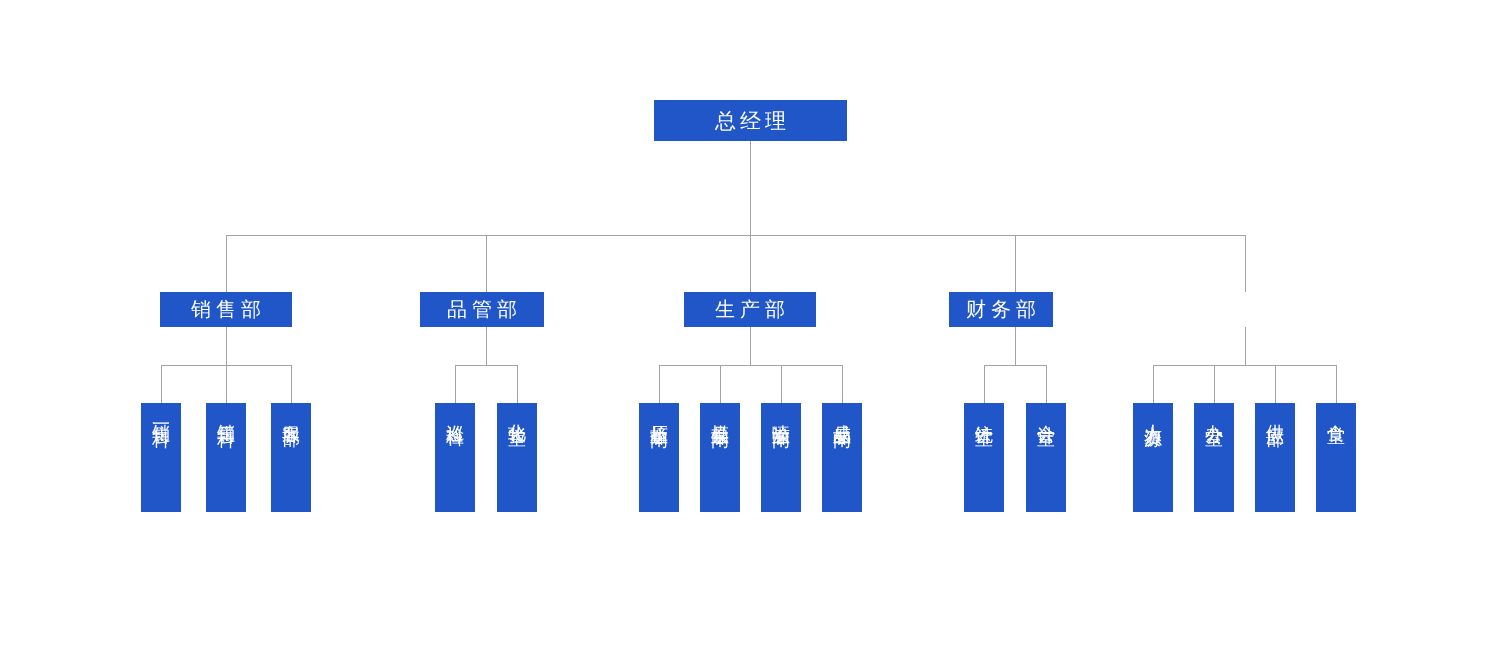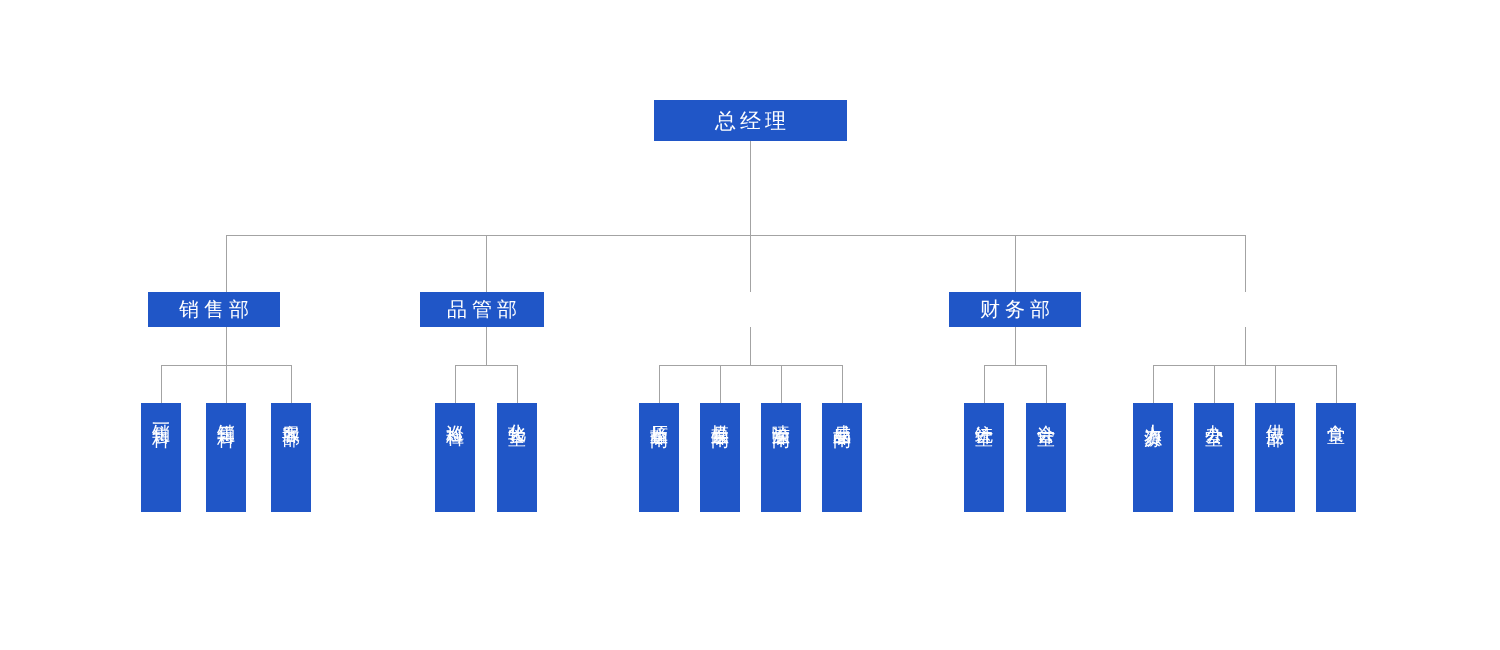--- a/index.html
+++ b/index.html
@@ -51,23 +51,24 @@
 
   <div class="vline" style="left:750px;top:141px;height:94px"></div>
   <div class="hline" style="left:226px;top:235px;width:1020px"></div>
 
   <div class="vline" style="left:226px;top:235px;height:57px"></div>
   <div class="vline" style="left:486px;top:235px;height:57px"></div>
   <div class="vline" style="left:750px;top:235px;height:57px"></div>
   <div class="vline" style="left:1015px;top:235px;height:57px"></div>
   <div class="vline" style="left:1245px;top:235px;height:57px"></div>
 
-  <div class="node lvl2" style="left:148px;top:292px;width:132px;height:35px">销售部</div>
+  <div class="node lvl2" style="left:160px;top:292px;width:132px;height:35px">销售部</div>
   <div class="node lvl2" style="left:420px;top:292px;width:124px;height:35px">品管部</div>
-  <div class="node lvl2" style="left:949px;top:292px;width:132px;height:35px">财务部</div>
+  <div class="node lvl2" style="left:684px;top:292px;width:132px;height:35px">生产部</div>
+  <div class="node lvl2" style="left:949px;top:292px;width:104px;height:35px">财务部</div>
 
   <div class="vline" style="left:226px;top:327px;height:38px"></div>
   <div class="vline" style="left:486px;top:327px;height:38px"></div>
   <div class="vline" style="left:750px;top:327px;height:38px"></div>
   <div class="vline" style="left:1015px;top:327px;height:38px"></div>
   <div class="vline" style="left:1245px;top:327px;height:38px"></div>
 
   <div class="hline" style="left:161px;top:365px;width:131px"></div>
   <div class="hline" style="left:455px;top:365px;width:63px"></div>
   <div class="hline" style="left:659px;top:365px;width:184px"></div>

